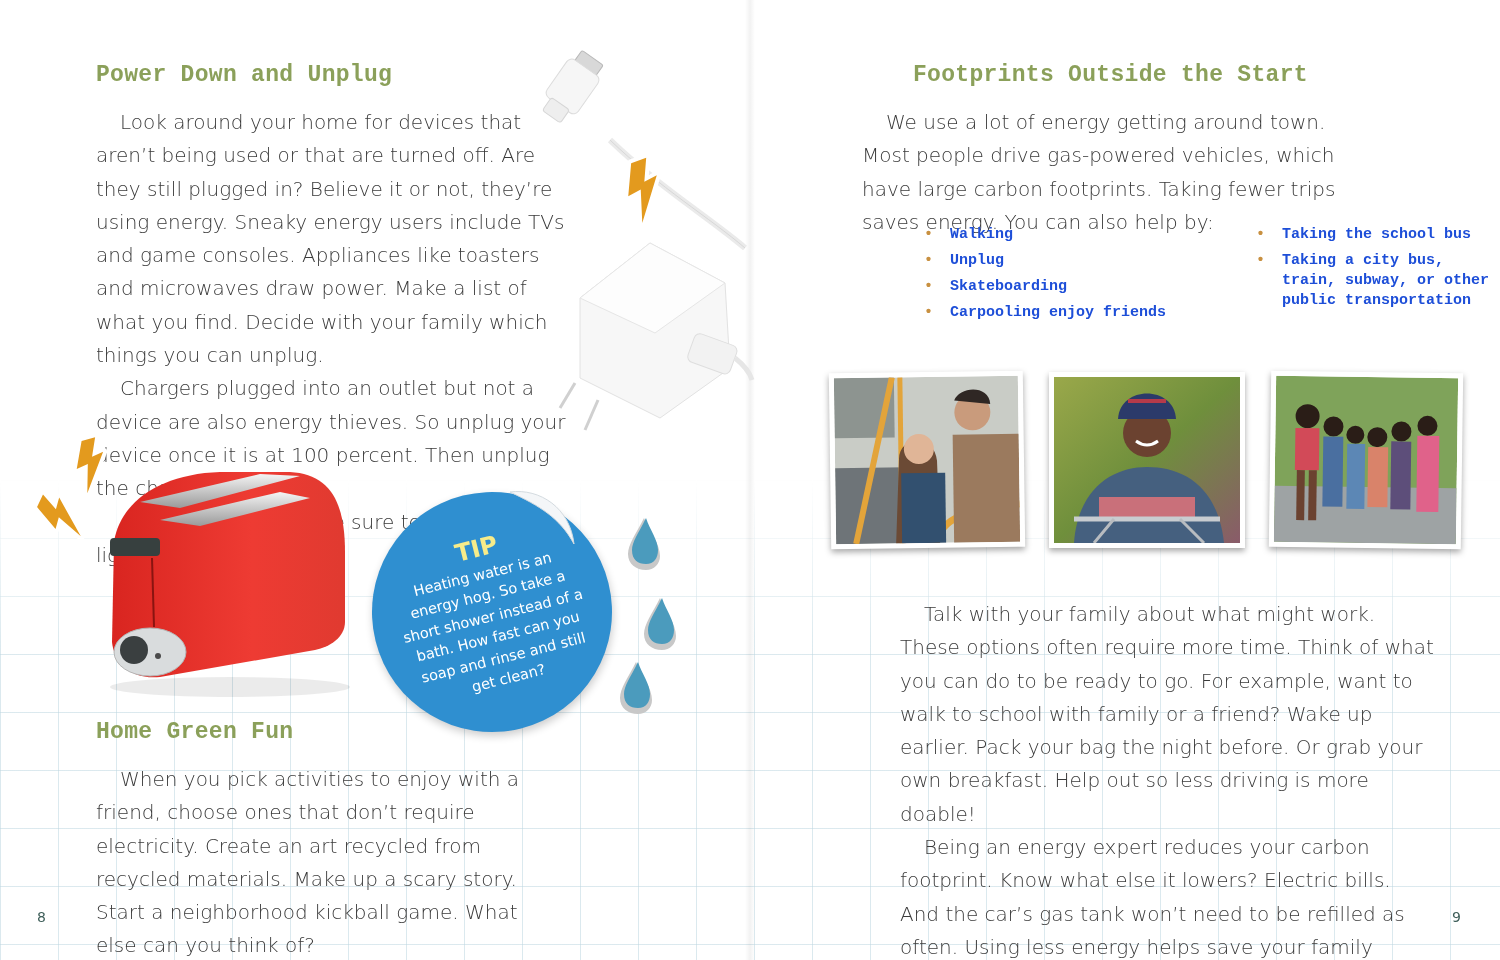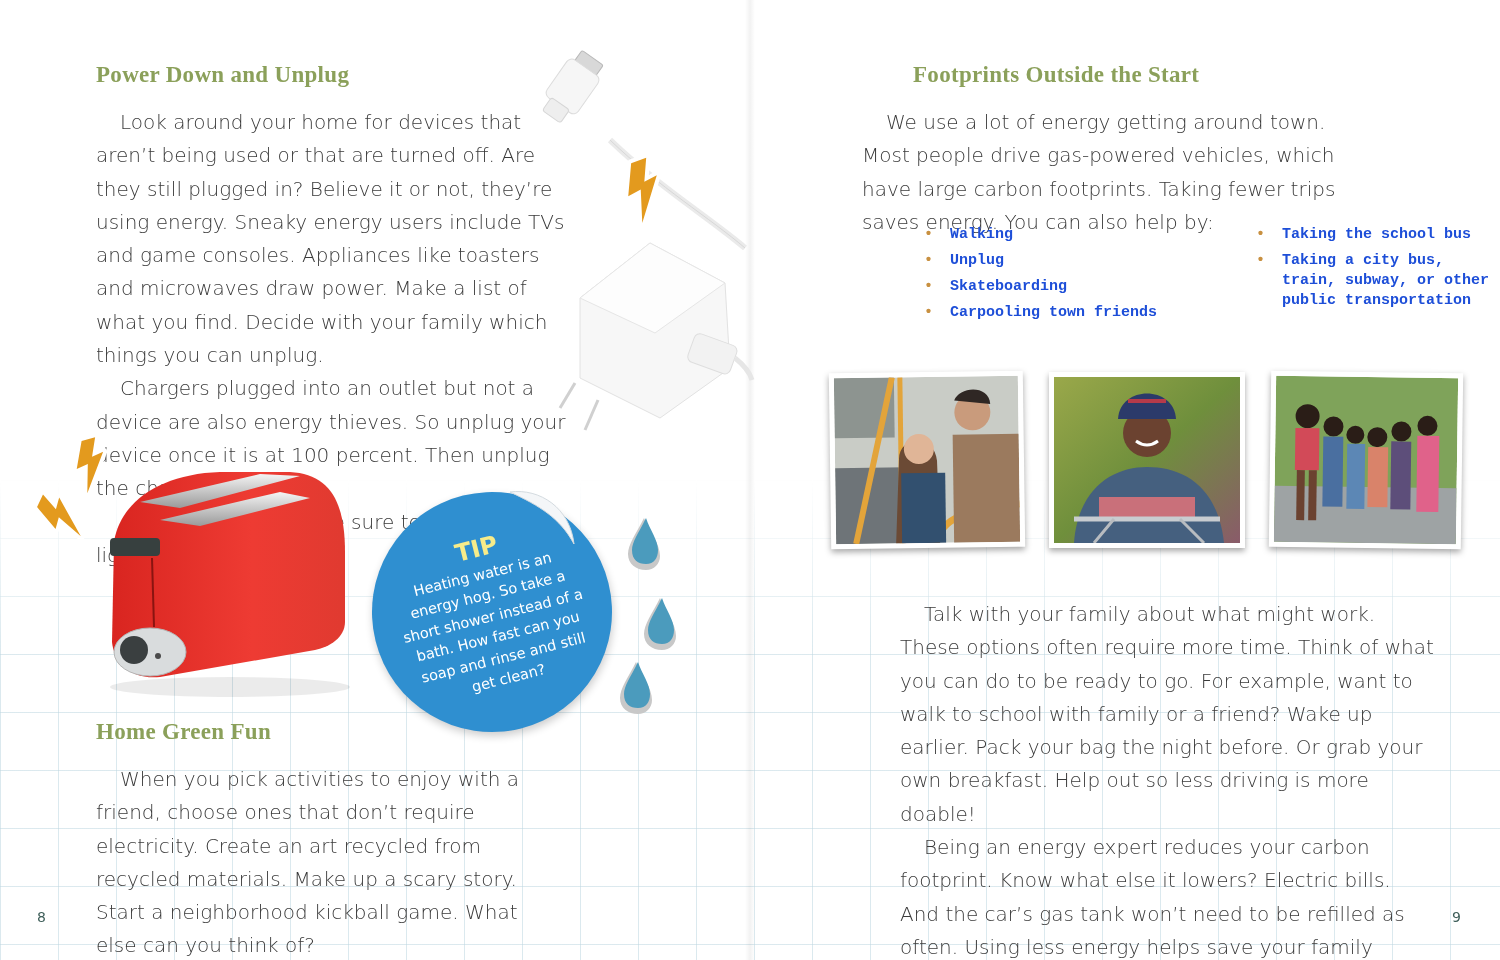--- a/index.html
+++ b/index.html
@@ -18,21 +18,21 @@
     -webkit-mask-image:linear-gradient(to bottom, transparent 0%, #000 35%);
     mask-image:linear-gradient(to bottom, transparent 0%, #000 35%);
     pointer-events:none;
   }
   .gutter {
     position:absolute; left:745px; top:0; width:10px; height:960px;
     background:linear-gradient(to right, rgba(0,0,0,0), rgba(0,0,0,0.05), rgba(0,0,0,0));
   }
   .heading {
     position:absolute; margin:0;
-    font-family:Liberation Serif, serif;
+    font-family:Liberation Mono, monospace;
     font-weight:bold; font-size:23px; color:#8ba05a; letter-spacing:0.3px;
   }
   .para {
     position:absolute; margin:0;
     font-size:20px; line-height:33.3px; color:#3a3a3a;
     font-family:"DejaVu Sans", sans-serif; font-weight:300;
   }
   .para p { margin:0; text-indent:24px; }
   .bullets {
     position:absolute; margin:4px; padding:0; list-style:none;
@@ -181,21 +181,21 @@
 <section>
   <h2 class="heading" style="left:913px; top:62px;">Footprints Outside the Start</h2>
   <div class="para" style="left:862px; top:106px; width:510px;">
     <p>We use a lot of energy getting around town. Most people drive gas-powered vehicles, which have large carbon footprints. Taking fewer trips saves energy. You can also help by:</p>
   </div>
 
   <ul class="bullets" style="left:920px; top:218px; width:250px;">
     <li>Walking</li>
     <li>Unplug</li>
     <li>Skateboarding</li>
-    <li>Carpooling town friends</li>
+    <li>Carpooling enjoy friends</li>
   </ul>
   <ul class="bullets right" style="left:1252px; top:221px; width:250px;">
     <li>Taking the school bus</li>
     <li>Taking a city bus, train, subway, or other public transportation</li>
   </ul>
 
   <div class="photo" style="left:830px; top:372px; transform:rotate(-0.8deg);">
     <svg width="184" height="166" viewBox="0 0 184 166">
       <rect width="184" height="166" fill="#c9ccc6"></rect>
       <rect x="0" y="0" width="60" height="60" fill="#8d9490"></rect>

